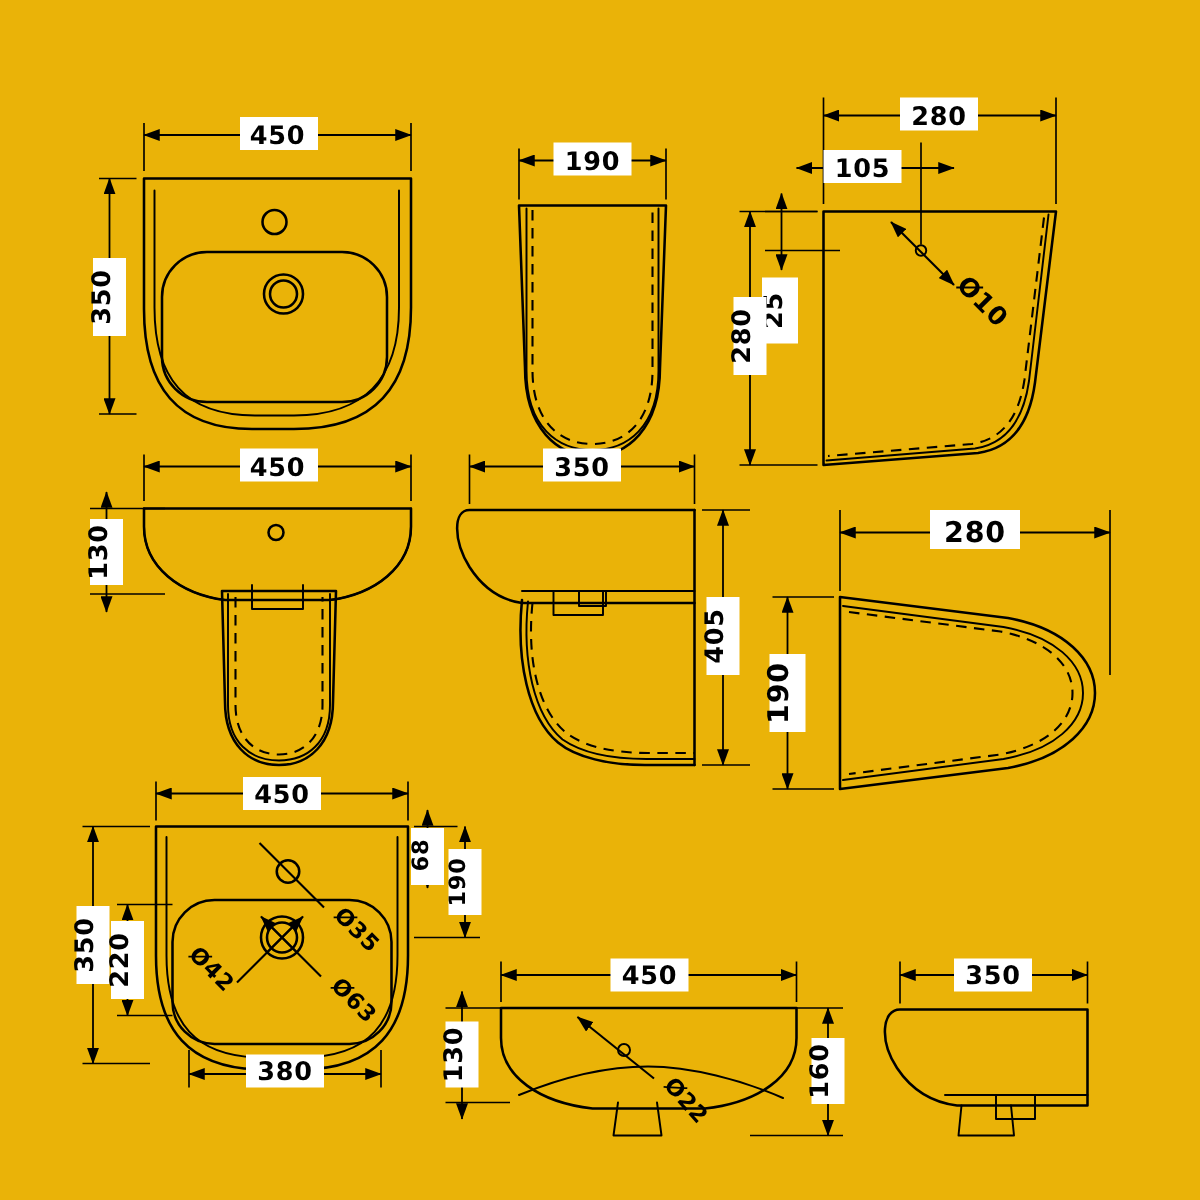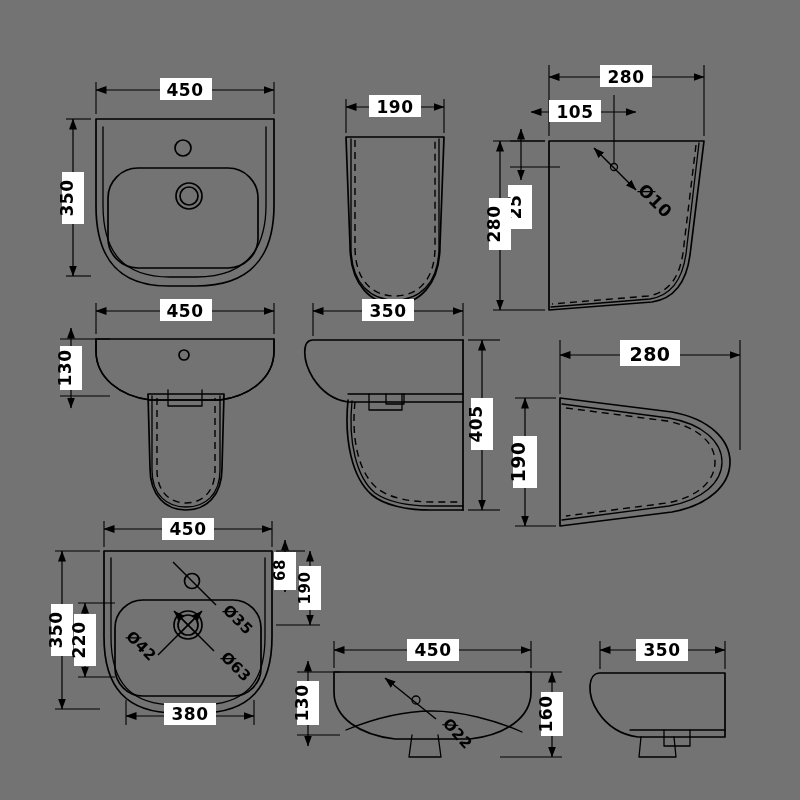--- a/index.html
+++ b/index.html
@@ -8,21 +8,21 @@
     padding: 0;
     background: #ffffff;
   }
   body {
     font-family: "Liberation Sans", sans-serif;
   }
   #sheet {
     position: relative;
     width: 800px;
     height: 800px;
-    background: #737373;
+    background: #eab308;
     overflow: hidden;
   }
   #sheet svg {
     display: block;
     width: 800px;
     height: 800px;
   }
   .obj      { fill: none; stroke: #000000; stroke-width: 1.7; stroke-linejoin: round; stroke-linecap: round; }
   .obj-thin { fill: none; stroke: #000000; stroke-width: 1.3; stroke-linejoin: round; stroke-linecap: round; }
   .hidden-l { fill: none; stroke: #000000; stroke-width: 1.4; stroke-dasharray: 7 5; stroke-linecap: butt; }

